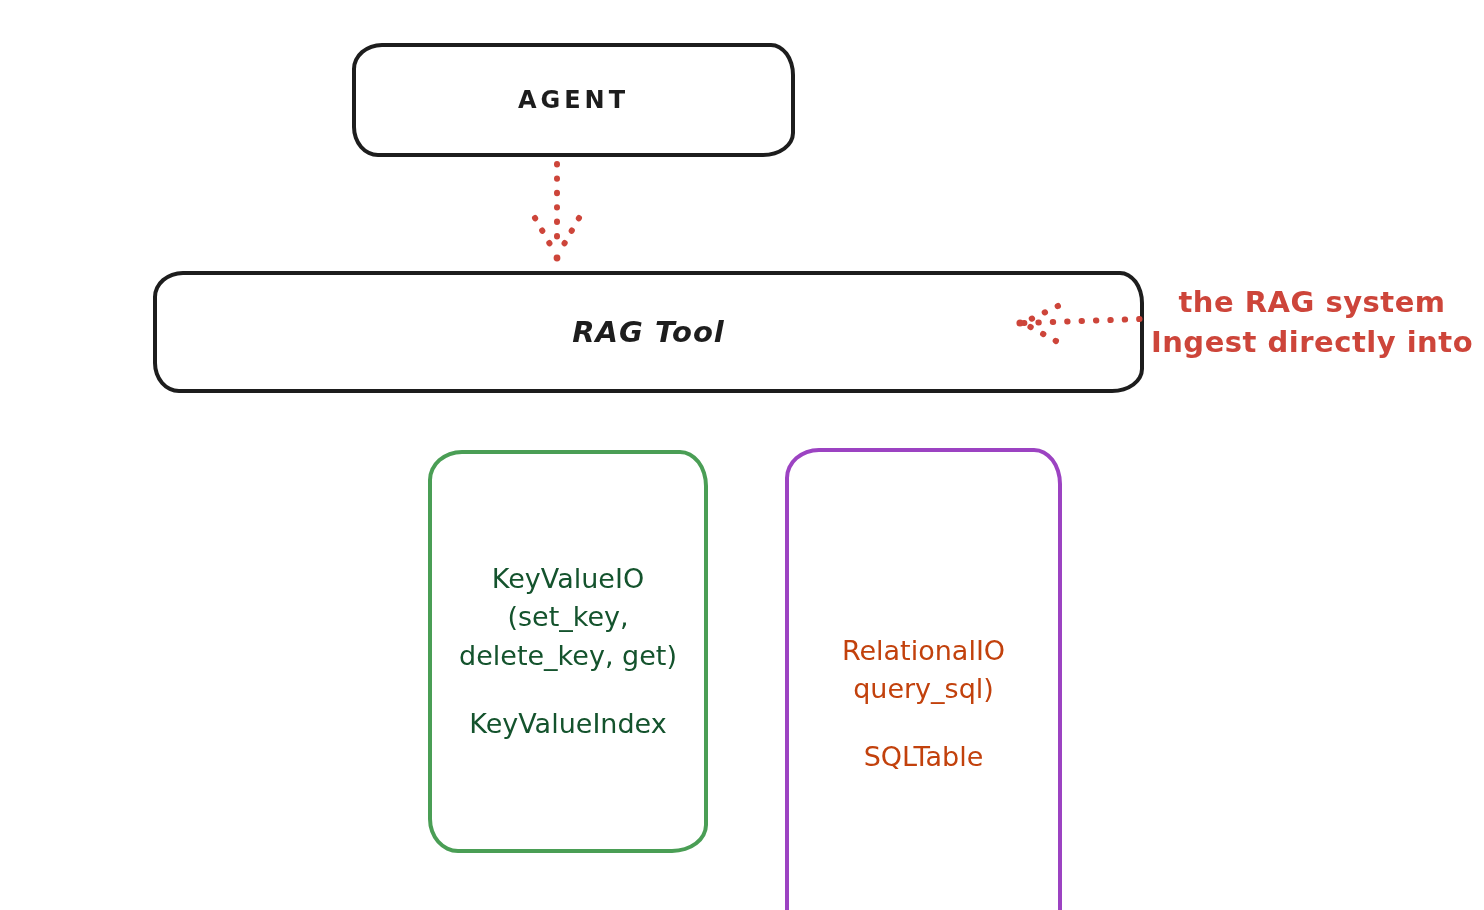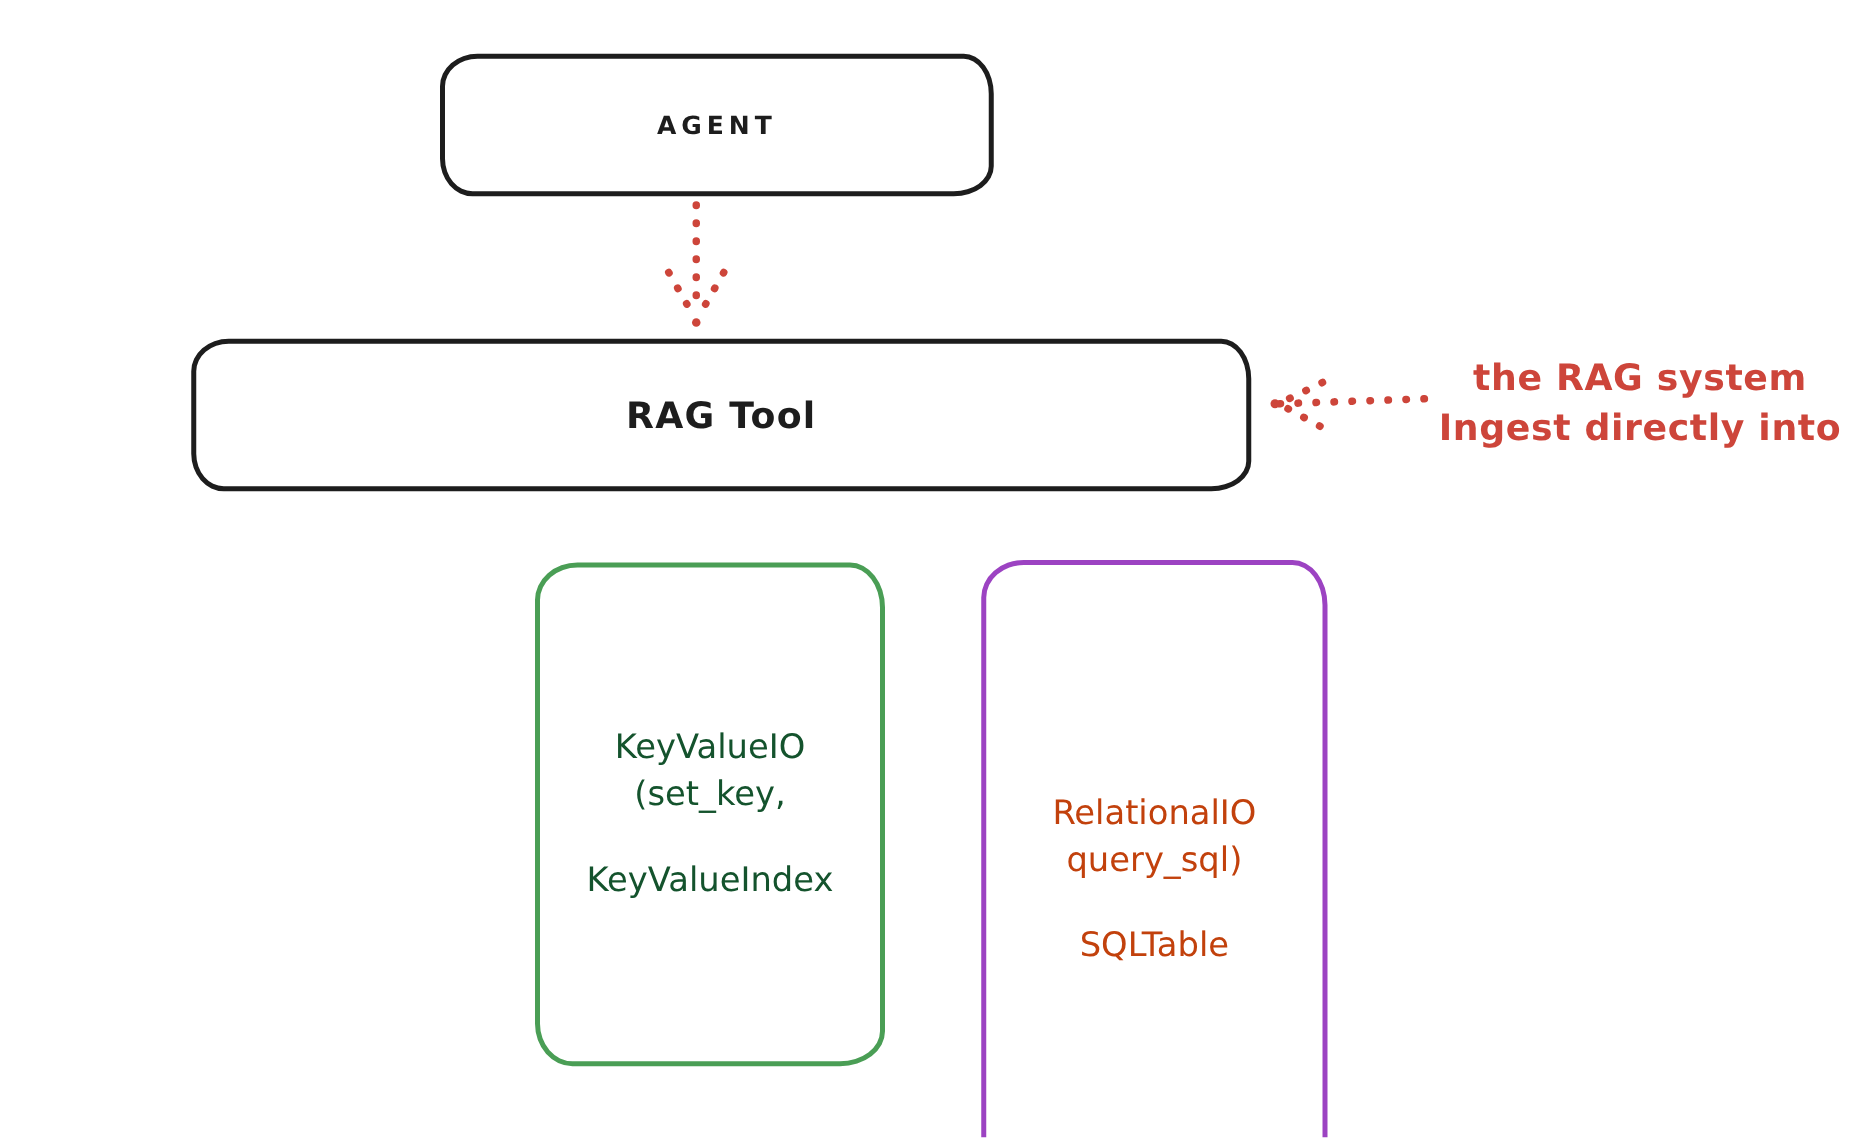--- a/index.html
+++ b/index.html
@@ -19,25 +19,25 @@
     justify-content: center;
     background: #ffffff;
   }
   .node-black {
     border: 4px solid #1d1d1d;
     border-radius: 30px 24px 32px 26px / 26px 32px 24px 30px;
     color: #1d1d1d;
   }
   .agent-node {
     left: 352px; top: 43px; width: 443px; height: 114px;
-    font-size: 20px; font-weight: bold; letter-spacing: 4px;
+    font-size: 24px; font-weight: bold; letter-spacing: 4px;
   }
   .rag-node {
-    left: 153px; top: 271px; width: 848px; height: 122px;
-    font-size: 29px; font-weight: 600; letter-spacing: 1px;
+    left: 153px; top: 271px; width: 991px; height: 122px;
+    font-size: 29px; font-weight: 600; letter-spacing: 1px; font-style: italic;
   }
   .storage-node {
     border-width: 4px;
     border-style: solid;
     border-radius: 34px 28px 36px 30px / 30px 36px 28px 34px;
     flex-direction: column;
     text-align: center;
     font-size: 27px;
     line-height: 1.42;
     font-weight: 500;
@@ -93,20 +93,21 @@
 
   <div class="annotation">
     <div>the RAG system</div>
     <div>Ingest directly into</div>
   </div>
 
 
   <div class="node storage-node storage-keyvalue">
     <div>KeyValueIO</div>
     <div>(set_key,</div>
+    <div>delete_key, get)</div>
     <div class="index-label">KeyValueIndex</div>
   </div>
 
   <div class="node storage-node storage-relational">
     <div>RelationalIO</div>
     <div>query_sql)</div>
     <div class="index-label">SQLTable</div>
   </div>
 
 </div>

